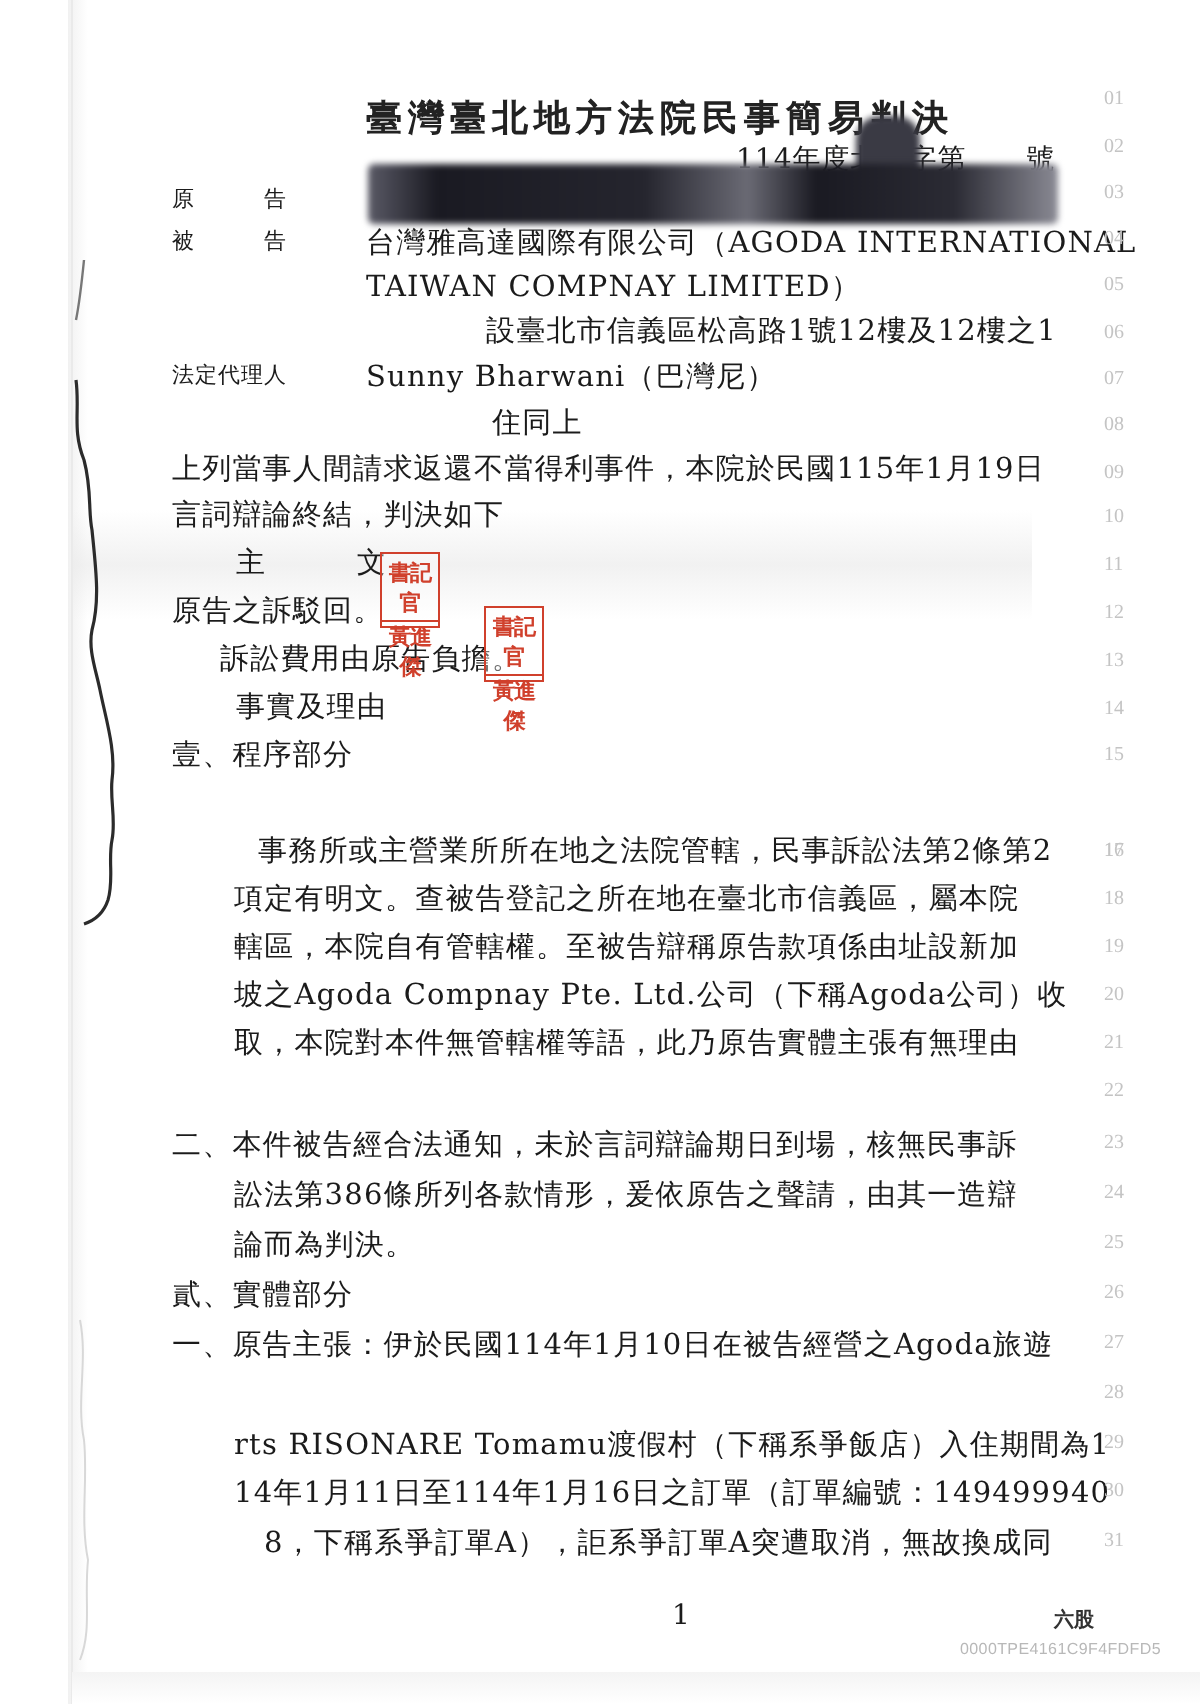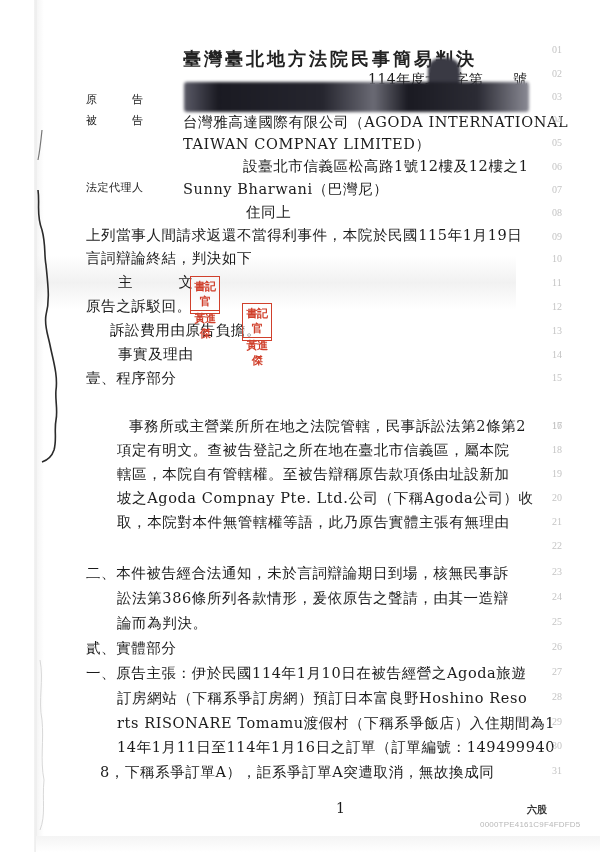--- a/index.html
+++ b/index.html
@@ -172,24 +172,23 @@
   <div class="line" style="left:117px; top:465px;">轄區，本院自有管轄權。至被告辯稱原告款項係由址設新加</div>
   <div class="line" style="left:117px; top:513px;">取，本院對本件無管轄權等語，此乃原告實體主張有無理由</div>
   <div class="line" style="left:117px; top:489px;">坡之Agoda Compnay Pte. Ltd.公司（下稱Agoda公司）收</div>
 
   <div class="line" style="left:86px; top:564px;">二、本件被告經合法通知，未於言詞辯論期日到場，核無民事訴</div>
   <div class="line" style="left:117px; top:589px;">訟法第386條所列各款情形，爰依原告之聲請，由其一造辯</div>
   <div class="line" style="left:117px; top:614px;">論而為判決。</div>
 
   <div class="line" style="left:86px; top:639px;">貳、實體部分</div>
   <div class="line" style="left:86px; top:664px;">一、原告主張：伊於民國114年1月10日在被告經營之Agoda旅遊</div>
-  <div class="line" style="left:117px; top:689px;">訂房網站（下稱系爭訂房網）預訂日本富良野Hoshino Reso</div>
   <div class="line" style="left:117px; top:714px;">rts RISONARE Tomamu渡假村（下稱系爭飯店）入住期間為1</div>
   <div class="line" style="left:117px; top:738px;">14年1月11日至114年1月16日之訂單（訂單編號：149499940</div>
-  <div class="line" style="left:100px; top:763px;">8，下稱系爭訂單A），詎系爭訂單A突遭取消，無故換成同</div>
+  <div class="line" style="left:132px; top:763px;">8，下稱系爭訂單A），詎系爭訂單A突遭取消，無故換成同</div>
 
   <div class="linenum" style="top:44px;">01</div>
   <div class="linenum" style="top:68px;">02</div>
   <div class="linenum" style="top:91px;">03</div>
   <div class="linenum" style="top:114px;">04</div>
   <div class="linenum" style="top:137px;">05</div>
   <div class="linenum" style="top:161px;">06</div>
   <div class="linenum" style="top:184px;">07</div>
   <div class="linenum" style="top:207px;">08</div>
   <div class="linenum" style="top:231px;">09</div>

